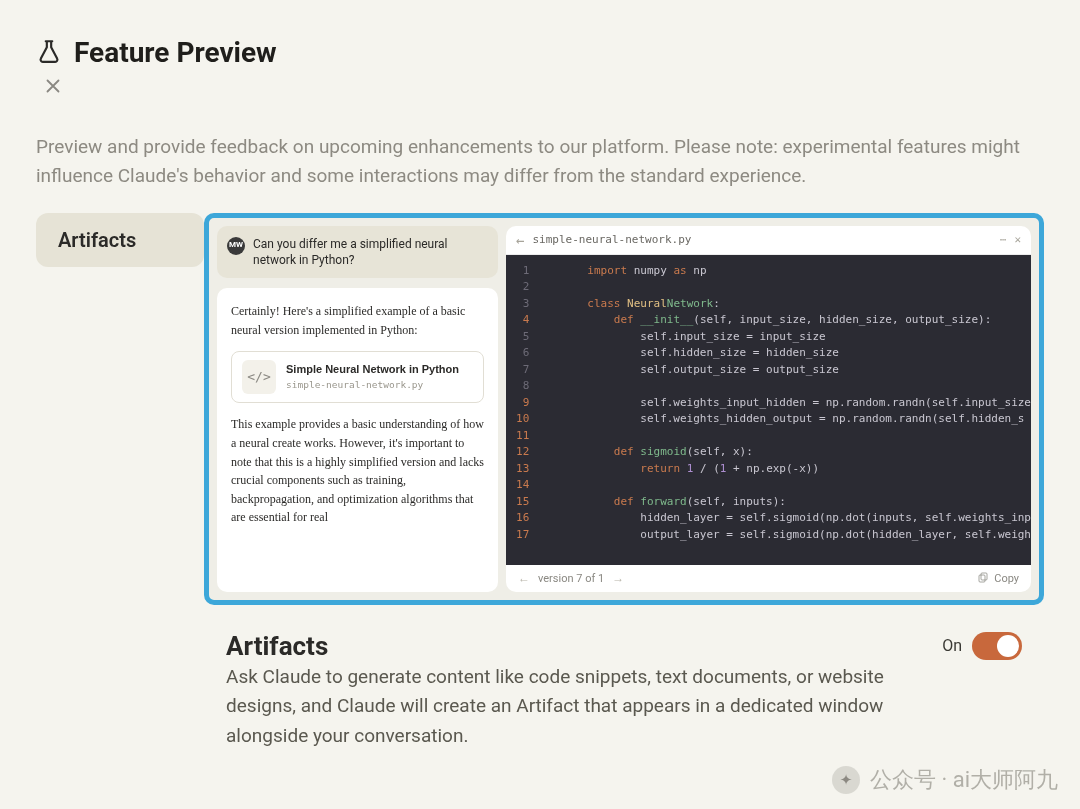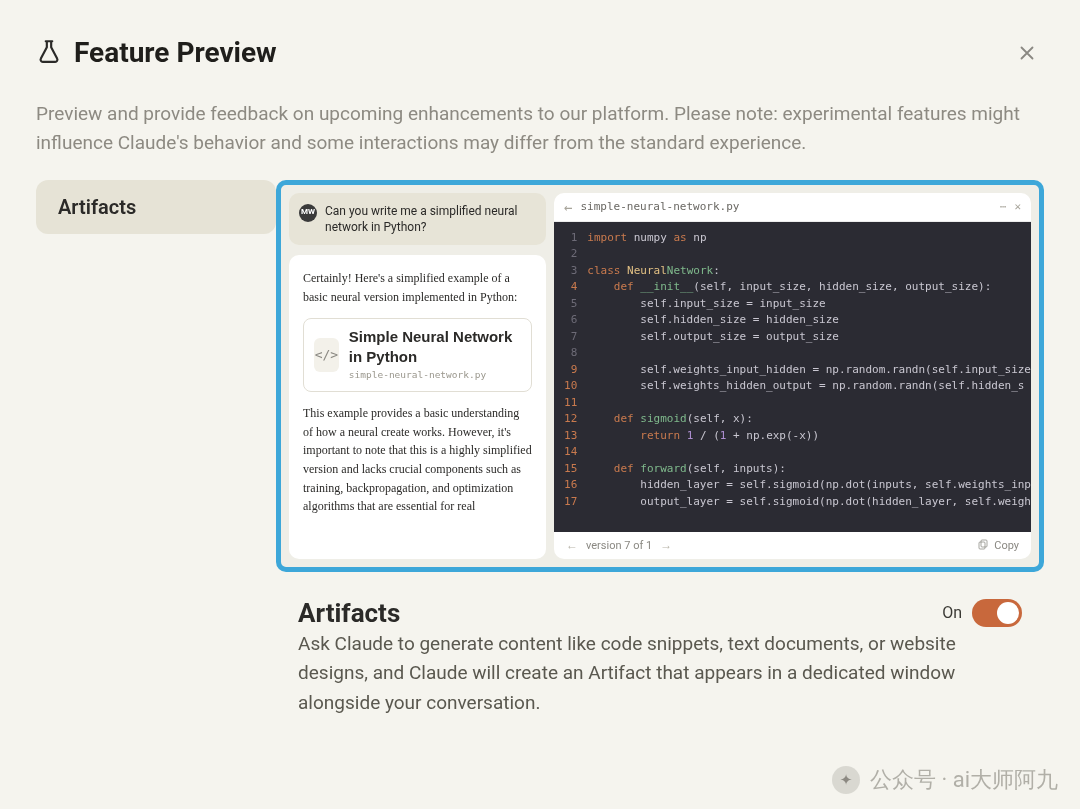--- a/index.html
+++ b/index.html
@@ -13,20 +13,21 @@
     position: relative;
     border-radius: 18px;
   }
   .modal {
     padding: 36px 36px 10px 36px;
   }
   .header {
     display: flex;
     align-items: flex-start;
     justify-content: space-between;
+    flex-direction: column;
   }
   .title-wrap {
     display: flex;
     align-items: center;
     gap: 12px;
   }
   .flask-icon svg { width: 26px; height: 26px; stroke:#2b2a28; stroke-width:2; fill:none; }
   h1.title {
     font-size: 28px;
     font-weight: 700;
@@ -71,21 +72,21 @@
     border: 5px solid #3DA7D9;
     border-radius: 10px;
     background: #EFEEE7;
     padding: 8px;
     display: flex;
     gap: 8px;
     height: 392px;
   }
   
   .chat-col {
-    width: 257px;
+    width: 281px;
     display: flex;
     flex-direction: column;
     gap: 10px;
   }
   .user-bubble {
     background: #E7E4D7;
     border-radius: 10px;
     padding: 10px 10px 10px 10px;
     display: flex;
     gap: 8px;
@@ -123,21 +124,21 @@
   }
   .artifact-icon {
     width: 34px; height:34px;
     background:#f3f1ea;
     border-radius:6px;
     display:flex;align-items:center;justify-content:center;
     color:#8a8882;
     font-size:13px;
     font-family: ui-monospace, monospace;
   }
-  .artifact-texts .art-title { font-size:15px; font-weight:600; line-height:1.3; }
+  .artifact-texts .art-title { font-size:11px; font-weight:600; line-height:1.3; }
   .artifact-texts .art-file { font-size:9.5px; color:#9a978d; font-family: ui-monospace, monospace; margin-top:2px;}
   
   .code-col {
     flex:1;
     background:#fff;
     border-radius:10px;
     display:flex;
     flex-direction:column;
     overflow:hidden;
   }
@@ -167,21 +168,21 @@
     white-space: pre;
     display:flex;
   }
   .gutter {
     color:#6d6b77;
     text-align:right;
     padding: 0 10px 0 10px;
     user-select:none;
   }
   .gutter .hl { color:#c97a4e; }
-  .codetext { color:#c9c7d1; }
+  .codetext { color:#c9c7d1;margin-left:48px; }
   .kw { color:#c97a4e; }      
   .fn { color:#7fb98c; }
   .cls { color:#e2c084; }
   .cls2 { color:#7fb98c; }
   .num { color:#ae8fd1; }
   .code-bottom {
     display:flex;
     align-items:center;
     padding: 6px 12px;
     font-size:11px;
@@ -274,21 +275,21 @@
     <div class="side-tab">
       <span>Artifacts</span>
     </div>
 
     <div class="detail-col">
       <div class="preview-box">
 
         <div class="chat-col">
           <div class="user-bubble">
             <div class="avatar">MW</div>
-            <div>Can you write me a simplified neural network in Python?</div>
+            <div>Can you differ me a simplified neural network in Python?</div>
           </div>
           <div class="assistant-bubble">
             <div>Certainly! Here's a simplified example of a basic neural version implemented in Python:</div>
             <div class="artifact-card">
               <div class="artifact-icon">&lt;/&gt;</div>
               <div class="artifact-texts">
                 <div class="art-title">Simple Neural Network in Python</div>
                 <div class="art-file">simple-neural-network.py</div>
               </div>
             </div>

